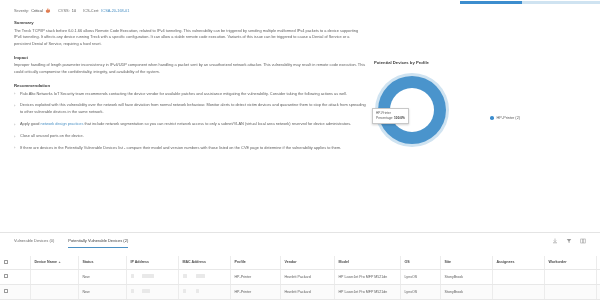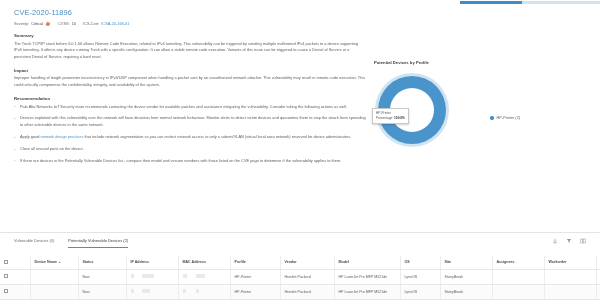--- a/index.html
+++ b/index.html
@@ -137,21 +137,20 @@
 </style>
 </head>
 <body>
 
 <div class="progress-track">
   <div class="progress-fill"></div>
 </div>
 
 <div class="detail">
 
-  <div class="cve-title">CVE-2020-11896</div>
 
   <div class="meta-row">
     <span class="meta-item">
       <span>Severity:</span>
       <b>Critical</b>
       <span class="sev-icon">
         <svg width="6" height="5" viewBox="0 0 12 10">
             <path d="M6 0C4 2 5 3.5 4 5 3 4.5 3 3.5 3 3 1.5 4.5 1 6.5 2.5 8.5 4 10.5 9 10 10 7c.8-2.3-1-3.5-1.6-5C7.8 3 7 3.8 7 4.6 6.4 3 7 1.4 6 0z" fill="#e07b4f"></path>
           </svg>
       </span>

